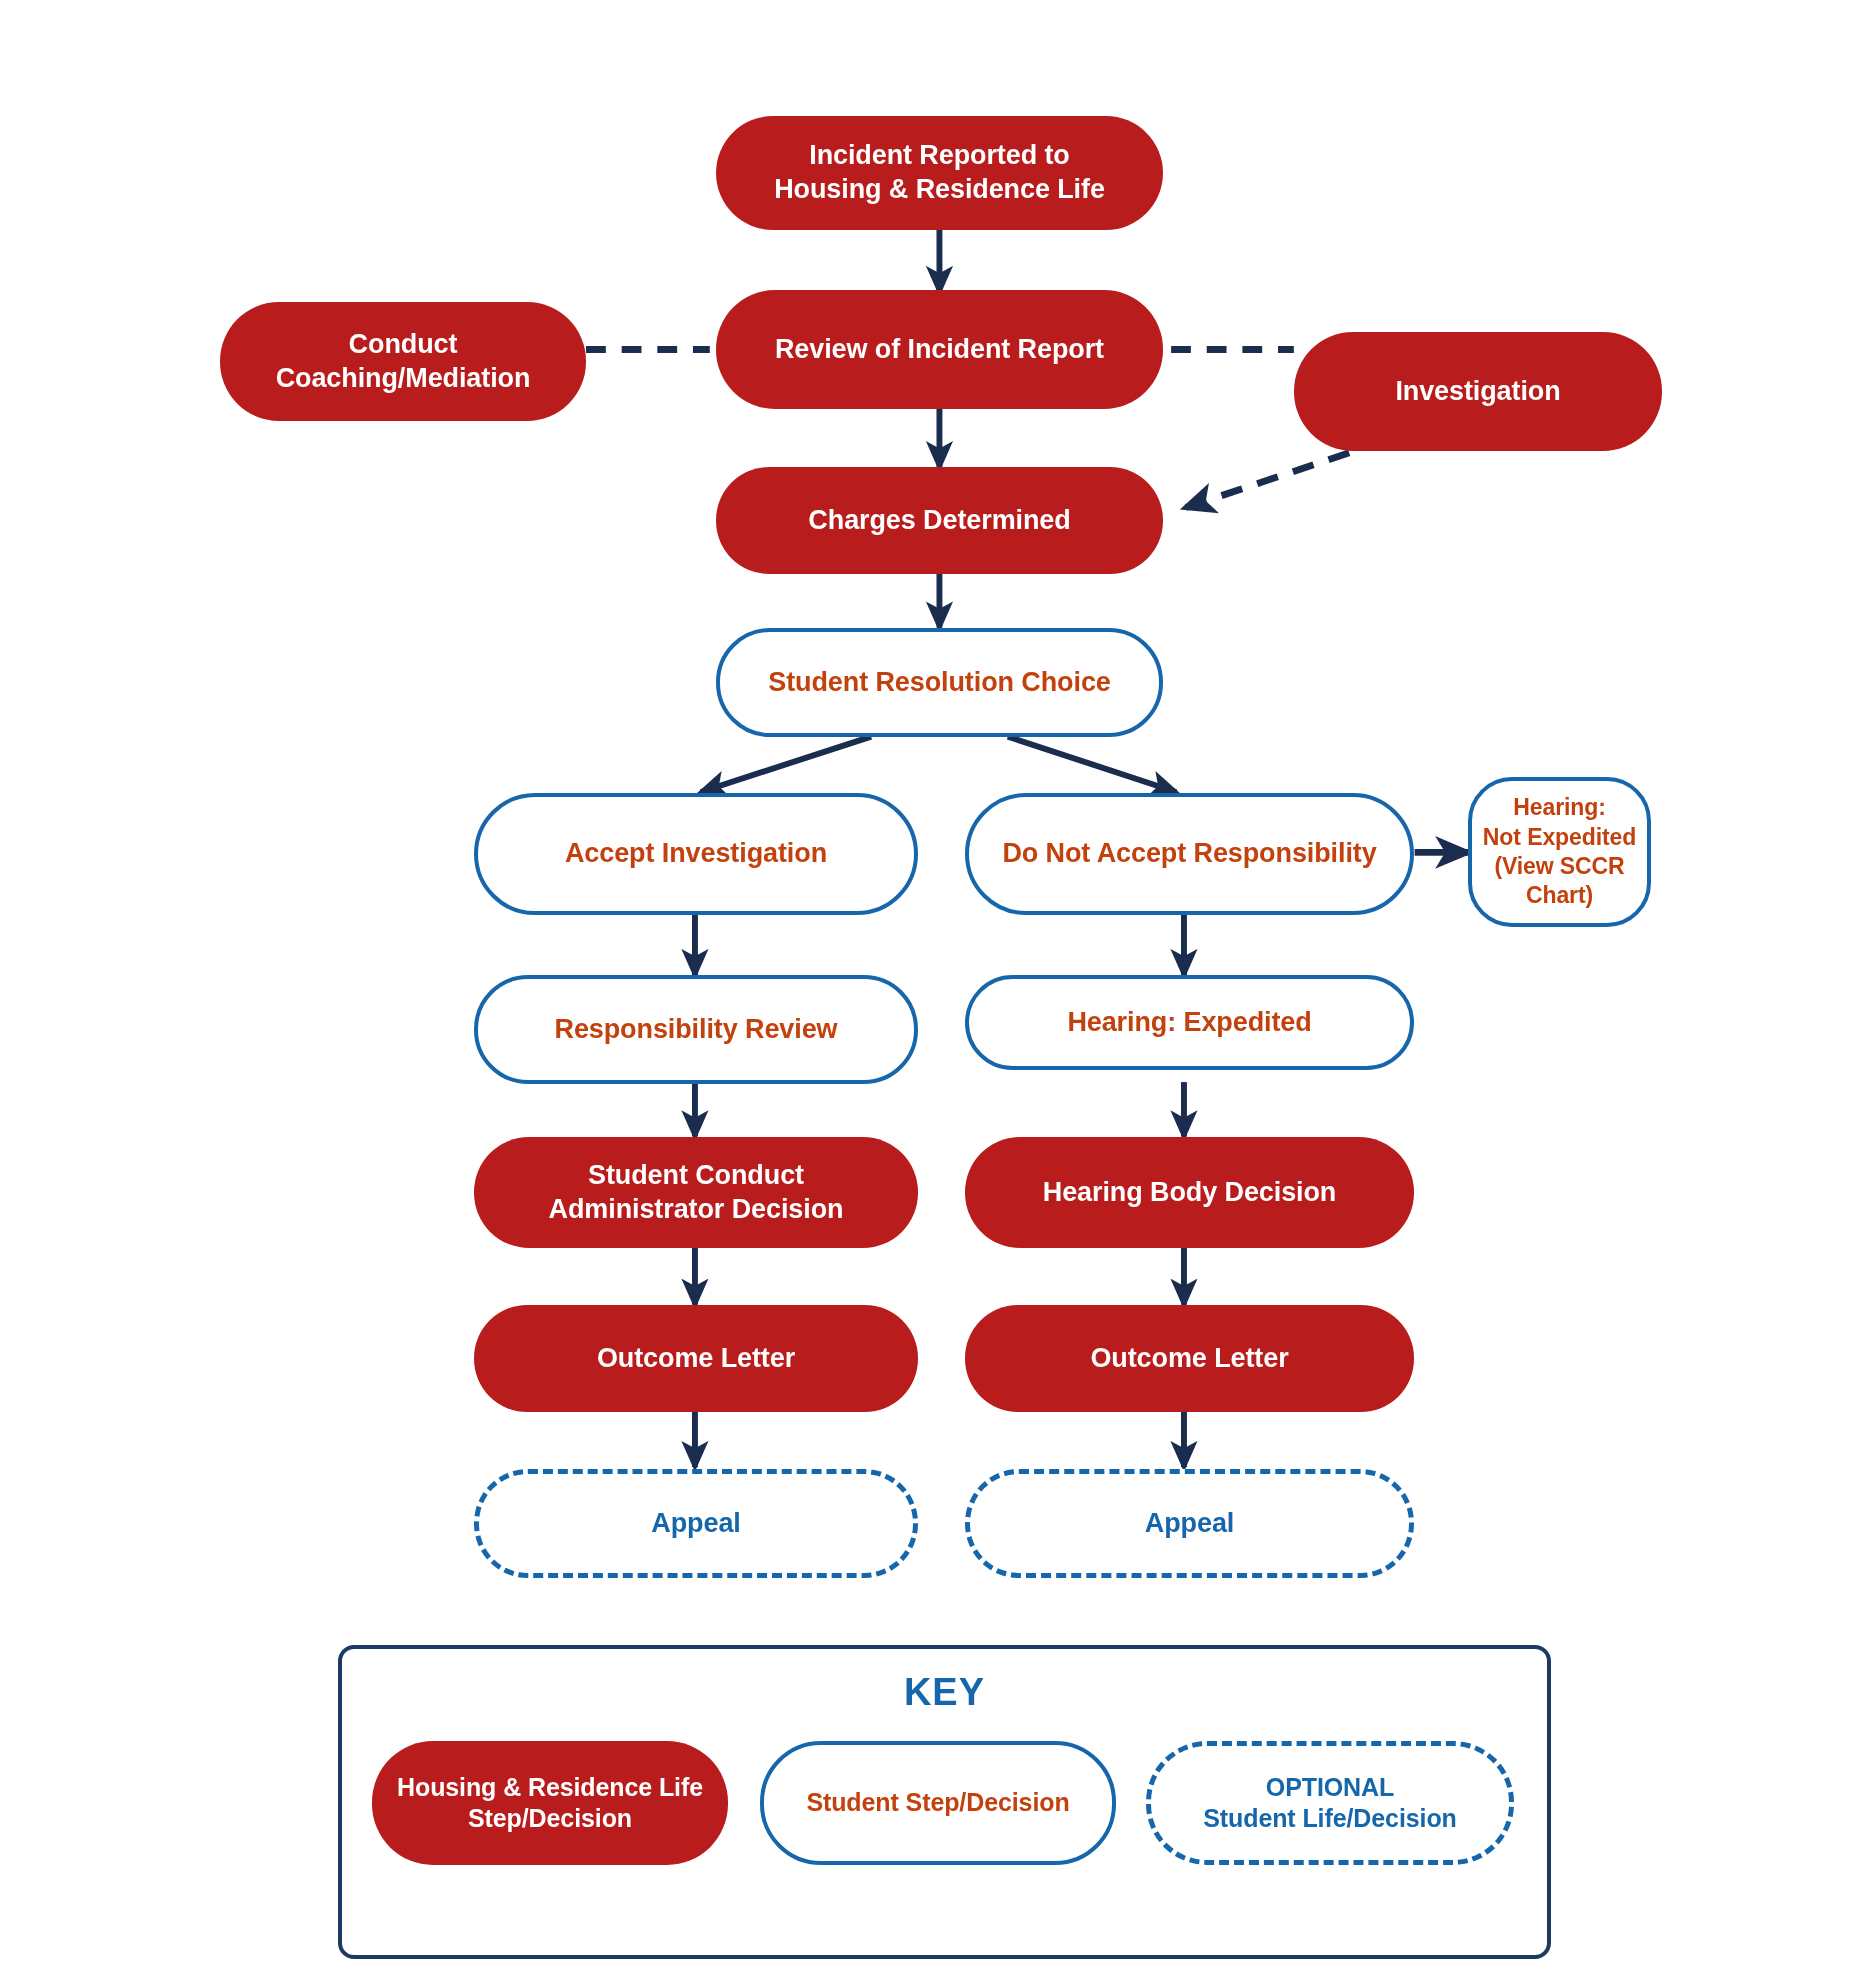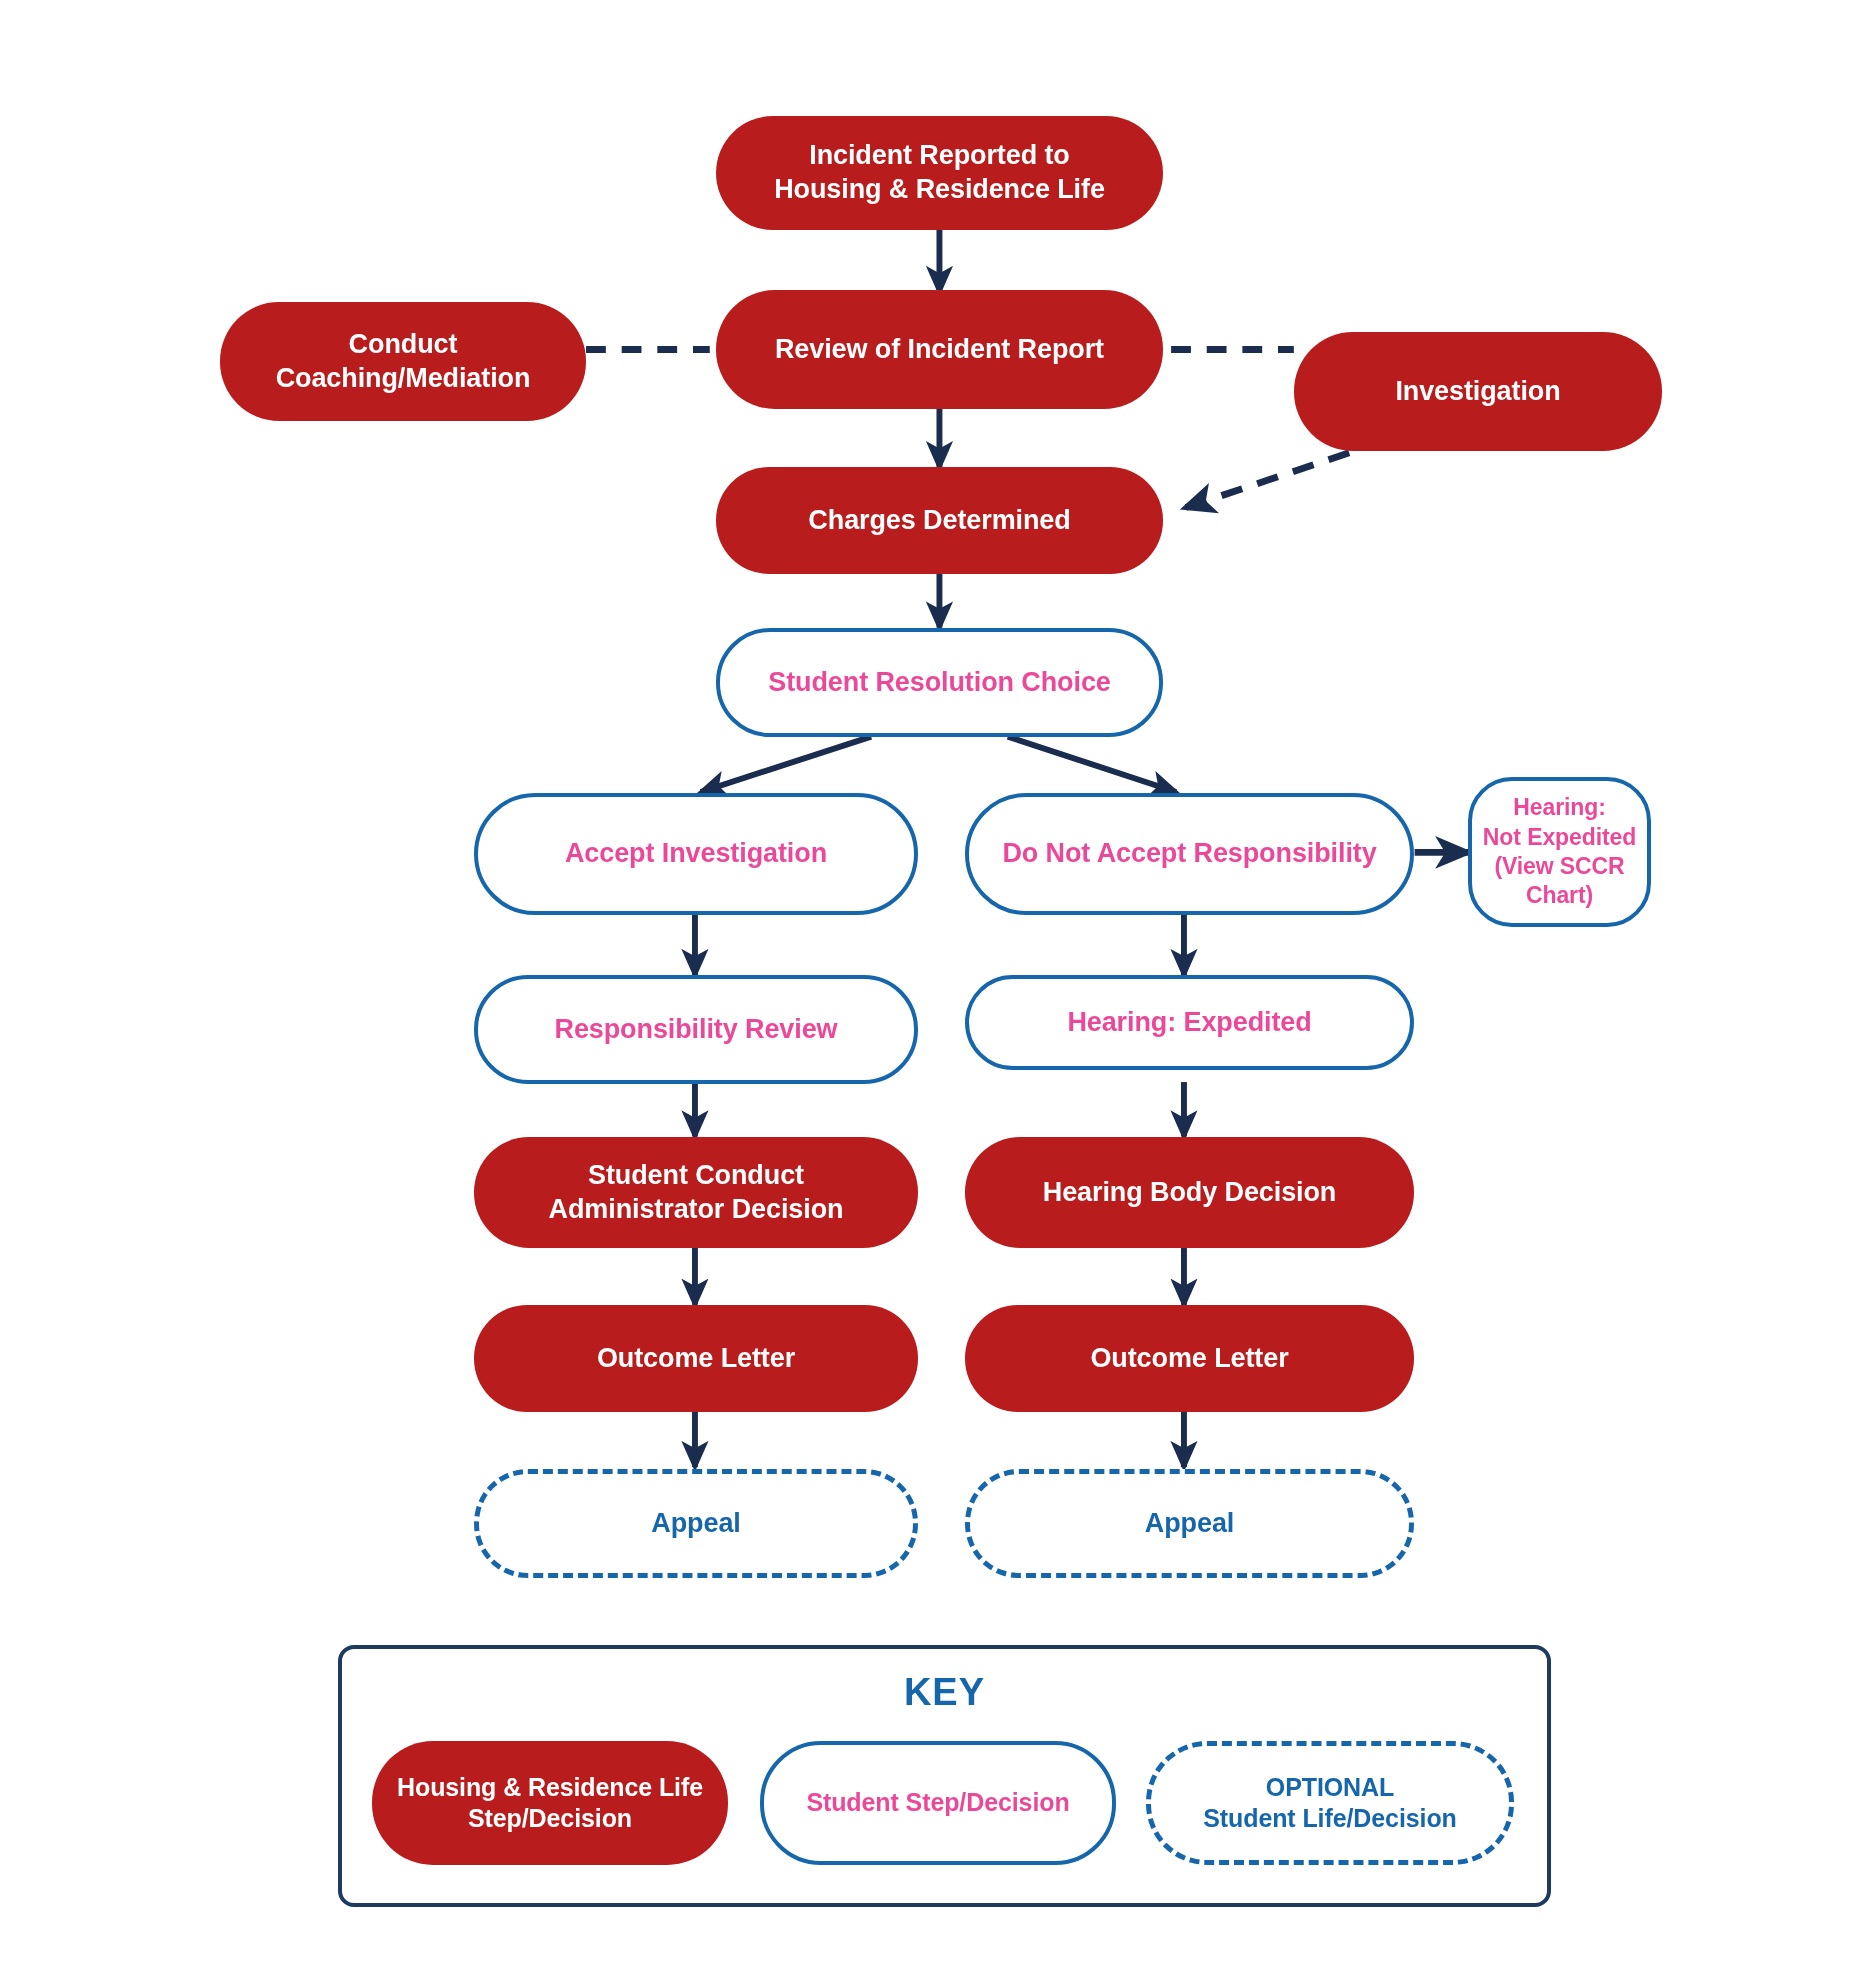--- a/index.html
+++ b/index.html
@@ -34,21 +34,21 @@
     letter-spacing: -0.1px;
     white-space: pre-line;
   }
   .node.filled {
     background: #b91c1c;
     color: #ffffff;
     border: none;
   }
   .node.outline {
     background: #ffffff;
-    color: #ec4899;
+    color: #c2410c;
     border: 4px solid #1666ac;
   }
   .node.dashed {
     background: #ffffff;
     color: #1666ac;
     border: 5px dashed #1666ac;
   }
   .keybox {
     position: absolute;
     background: #ffffff;
@@ -150,21 +150,21 @@
   <div class="node filled" style="left:965px; top:1137px; width:449px; height:111px; border-radius:55px; font-size:27px;">Hearing Body Decision</div>
 
   <div class="node filled" style="left:474px; top:1305px; width:444px; height:107px; border-radius:53px; font-size:27px;">Outcome Letter</div>
 
   <div class="node filled" style="left:965px; top:1305px; width:449px; height:107px; border-radius:53px; font-size:27px;">Outcome Letter</div>
 
   <div class="node dashed" style="left:474px; top:1469px; width:444px; height:109px; border-radius:54px; font-size:27px;">Appeal</div>
 
   <div class="node dashed" style="left:965px; top:1469px; width:449px; height:109px; border-radius:54px; font-size:27px;">Appeal</div>
 
-  <div class="keybox" style="left:338px; top:1645px; width:1213px; height:262px;">
+  <div class="keybox" style="left:338px; top:1645px; width:1213px; height:314px;">
 
     <div class="key-title" style="left:0; top:22px; font-size:38px;">KEY</div>
 
     <div class="node filled" style="left:30px; top:92px; width:356px; height:124px; border-radius:61px; font-size:25px;">Housing &amp; Residence Life
 Step/Decision</div>
 
     <div class="node outline" style="left:418px; top:92px; width:356px; height:124px; border-radius:61px; font-size:25px;">Student Step/Decision</div>
 
     <div class="node dashed" style="left:804px; top:92px; width:368px; height:124px; border-radius:61px; font-size:25px;">OPTIONAL
 Student Life/Decision</div>

